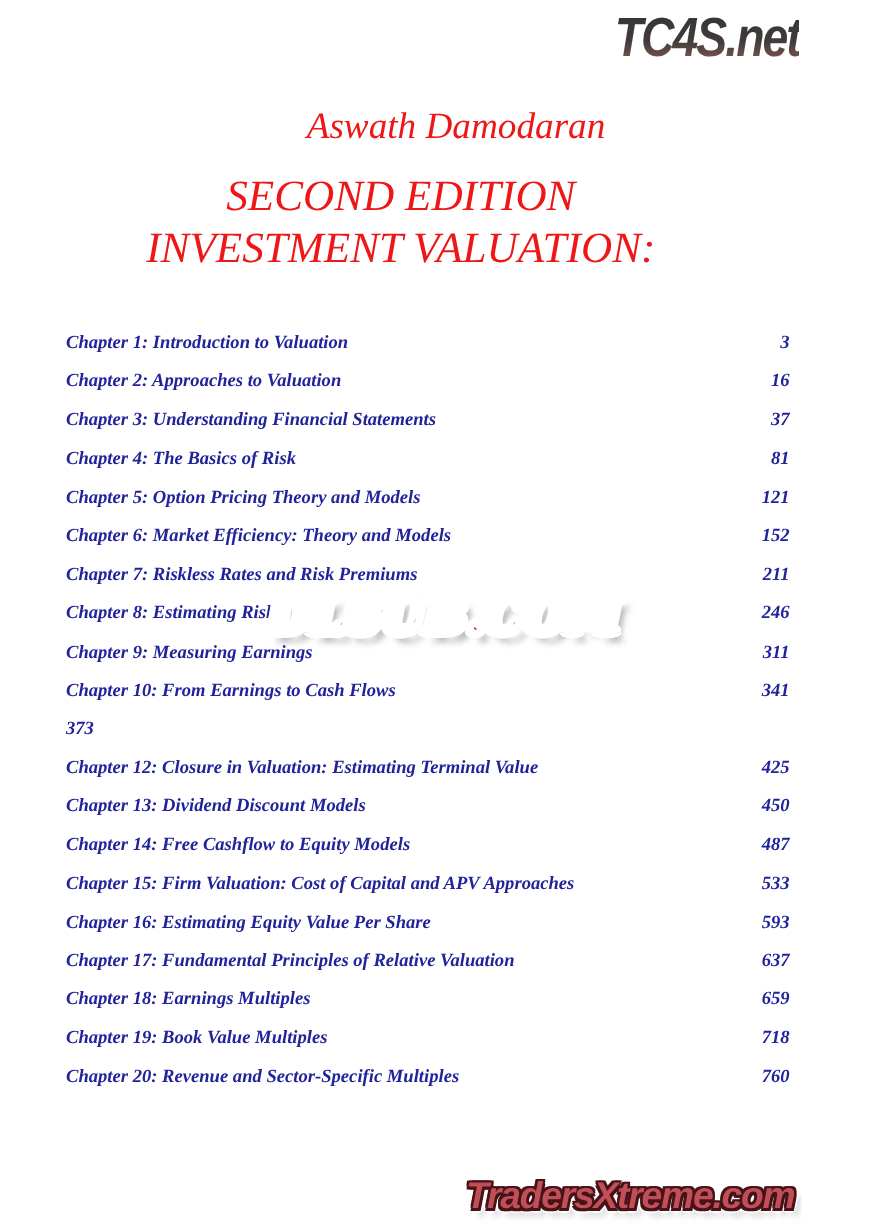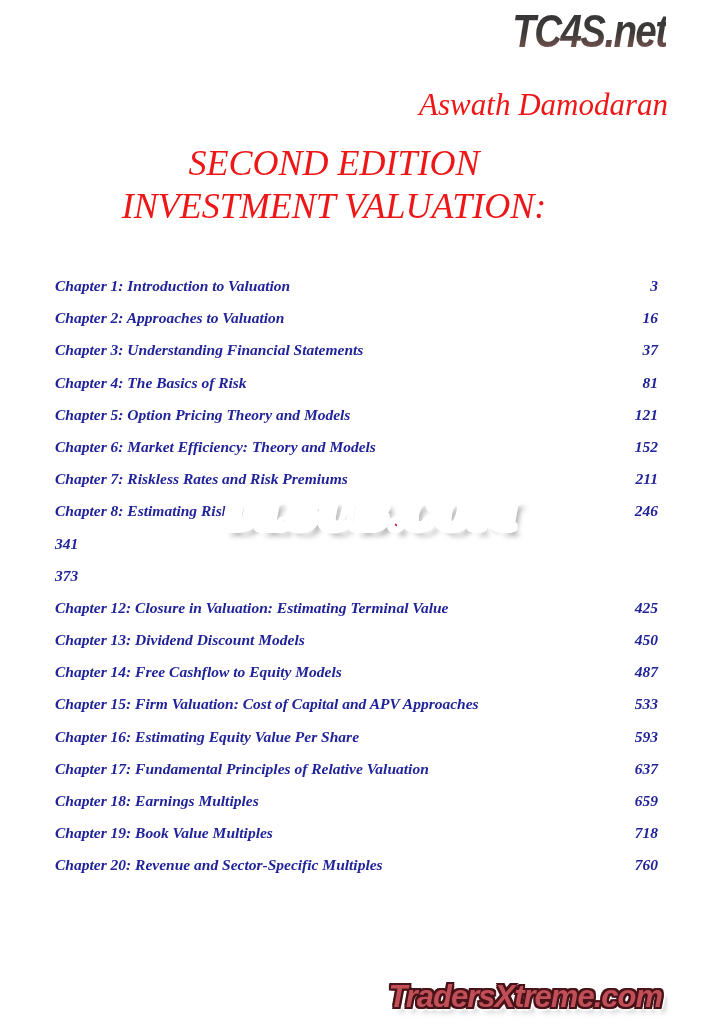--- a/index.html
+++ b/index.html
@@ -39,24 +39,25 @@
       -webkit-text-fill-color: transparent;
     }
   }
 
   
   .author {
     position: absolute;
     top: 86px;
     left: 0;
     width: 100%;
-    text-align: right;
+    text-align: center;
     font-size: 31px;
     line-height: 38px;
     color: var(--title-red, #ee1616);
+    padding-left: 46px;
   }
   .book-title {
     position: absolute;
     top: 142px;
     left: 0;
     width: 100%;
     text-align: center;
     font-size: 36px;
     line-height: 43px;
     color: var(--title-red, #ee1616);
@@ -174,20 +175,25 @@
       </div>
       <div class="toc-row">
         <span class="toc-label">Chapter 7: Riskless Rates and Risk Premiums</span>
         <span class="toc-page">211</span>
       </div>
       <div class="toc-row">
         <span class="toc-label">Chapter 8: Estimating Risk P</span>
         <span class="toc-page">246</span>
       </div>
       <div class="toc-row">
+        <span class="toc-label">Chapter 9: Measuring Earnings</span>
+        <span class="toc-page">311</span>
+      </div>
+      <div class="toc-row">
+        <span class="toc-label">Chapter 10: From Earnings to Cash Flows</span>
         <span class="toc-page">341</span>
       </div>
       <div class="toc-row">
         <span class="toc-page">373</span>
       </div>
       <div class="toc-row">
         <span class="toc-label">Chapter 12: Closure in Valuation: Estimating Terminal Value</span>
         <span class="toc-page">425</span>
       </div>
       <div class="toc-row">

